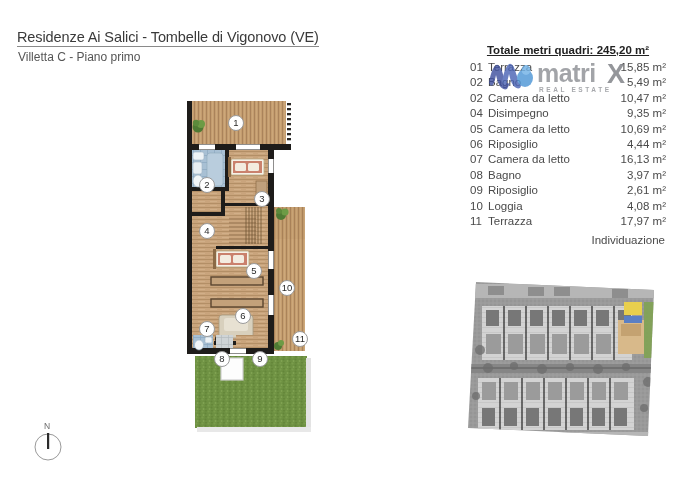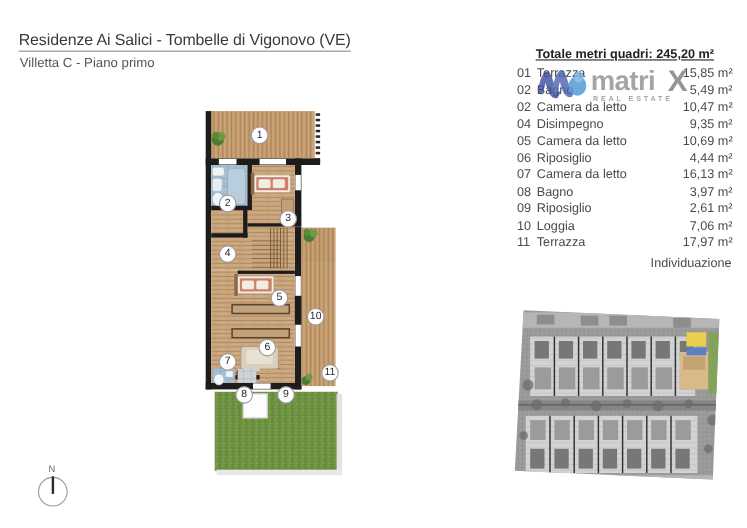--- a/index.html
+++ b/index.html
@@ -149,21 +149,21 @@
             <span class="lr-num">09</span>
             <span class="lr-name">Riposiglio</span>
           </span>
           <span class="lr-val">2,61 m²</span>
         </div>
         <div class="legend-row">
           <span class="lr-left">
             <span class="lr-num">10</span>
             <span class="lr-name">Loggia</span>
           </span>
-          <span class="lr-val">7,06 m²</span>
+          <span class="lr-val">4,08 m²</span>
         </div>
         <div class="legend-row">
           <span class="lr-left">
             <span class="lr-num">11</span>
             <span class="lr-name">Terrazza</span>
           </span>
           <span class="lr-val">17,97 m²</span>
         </div>
       </div>
     <div class="legend-caption">Individuazione</div>

